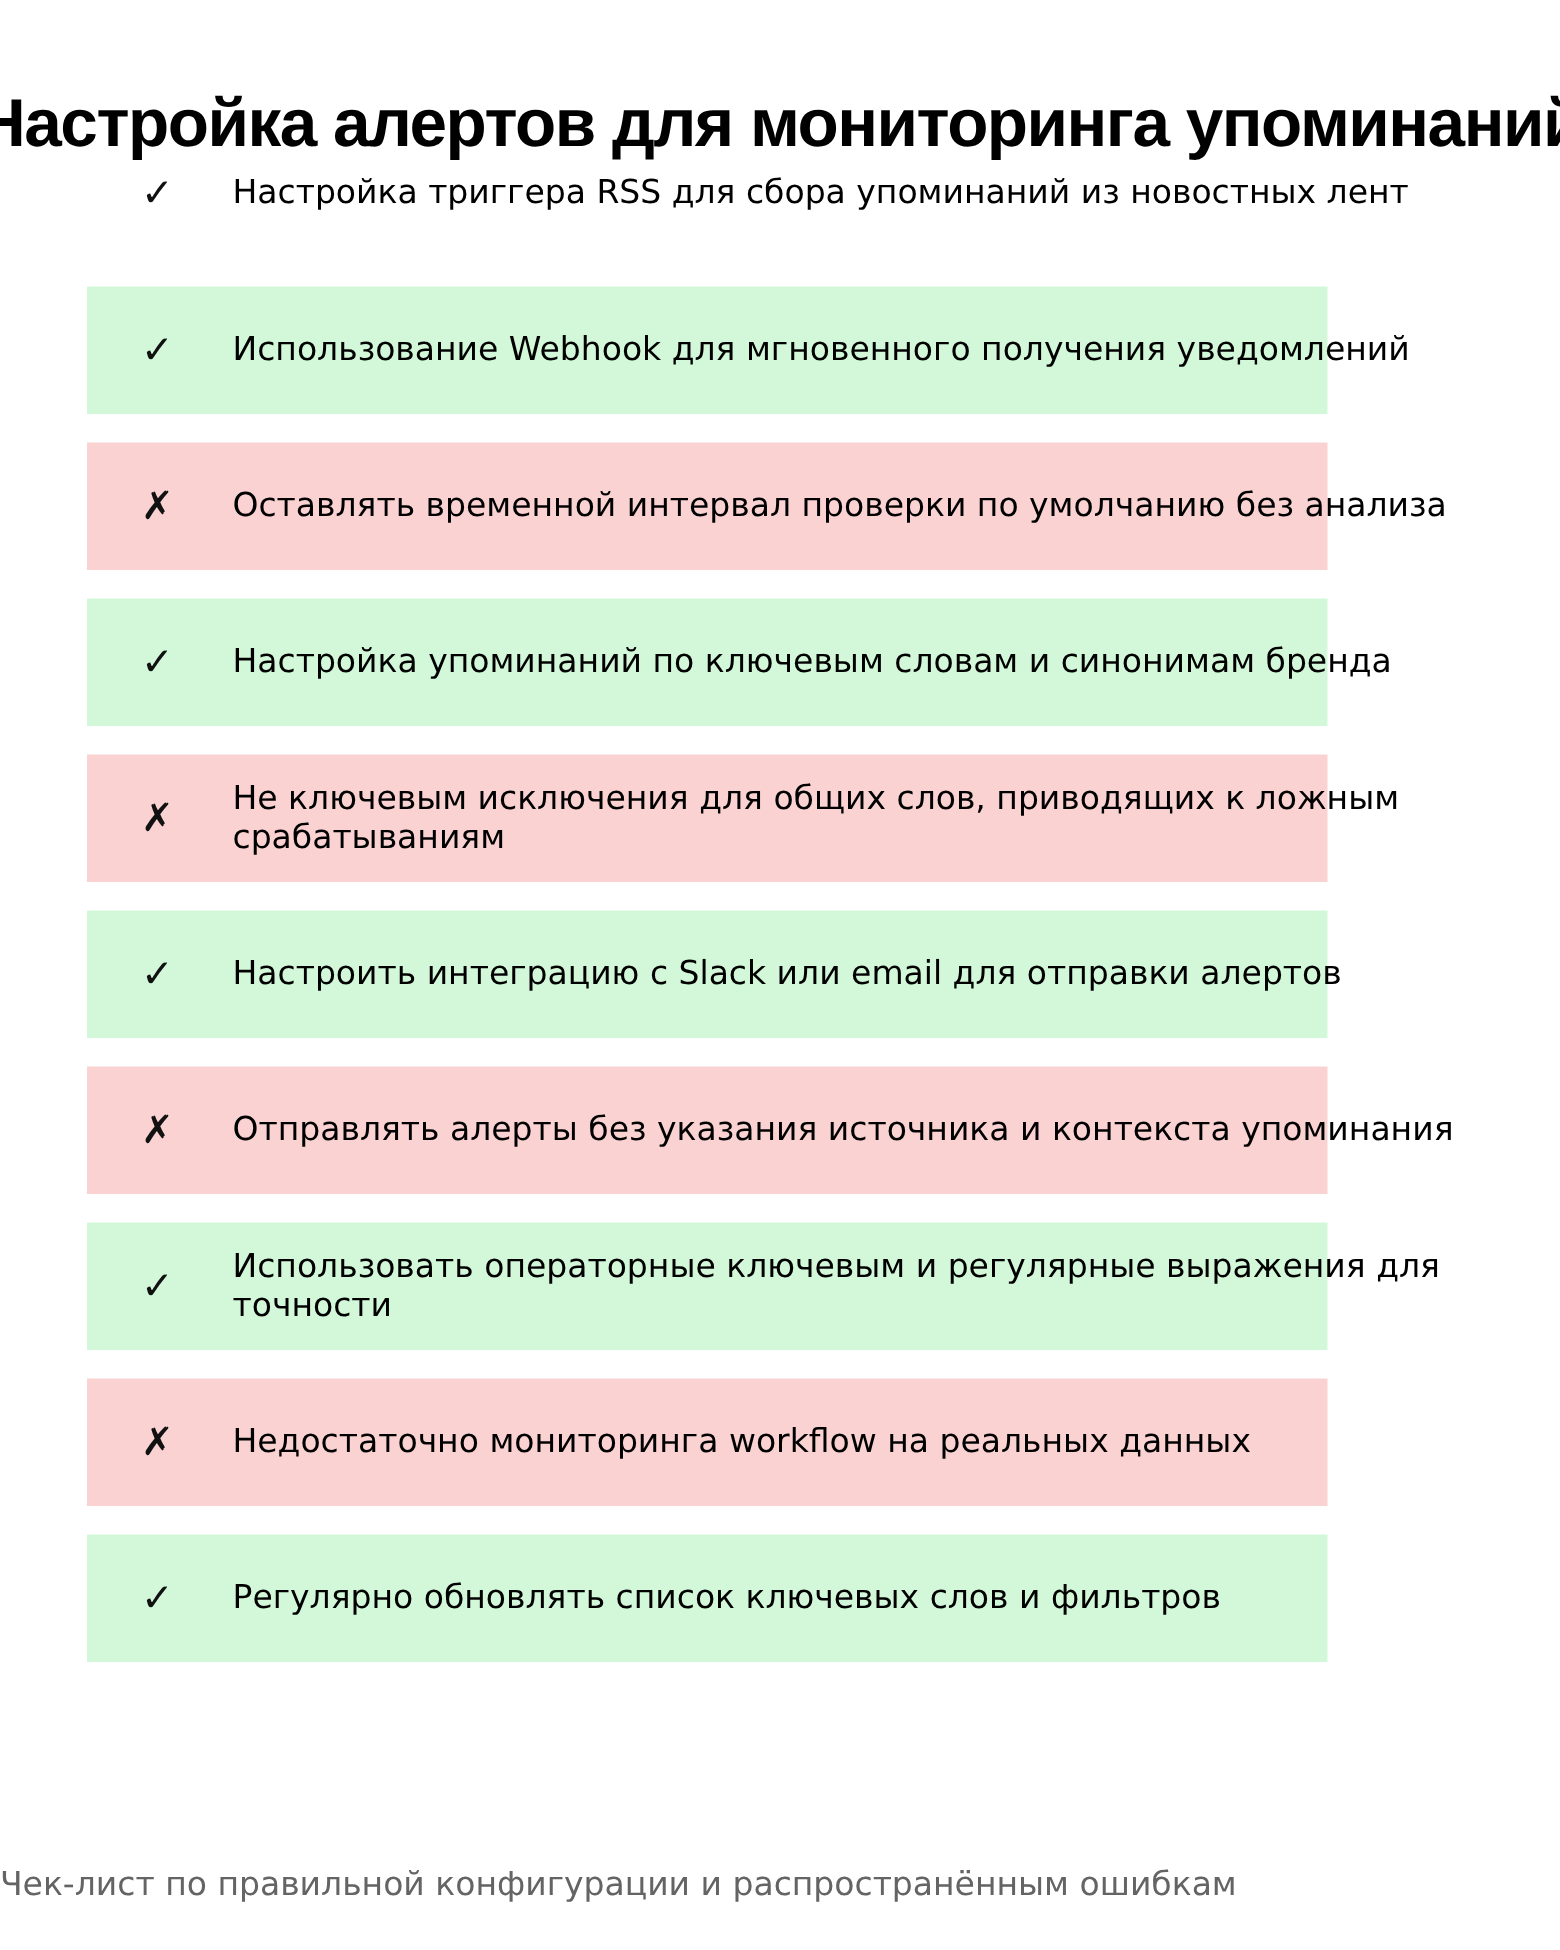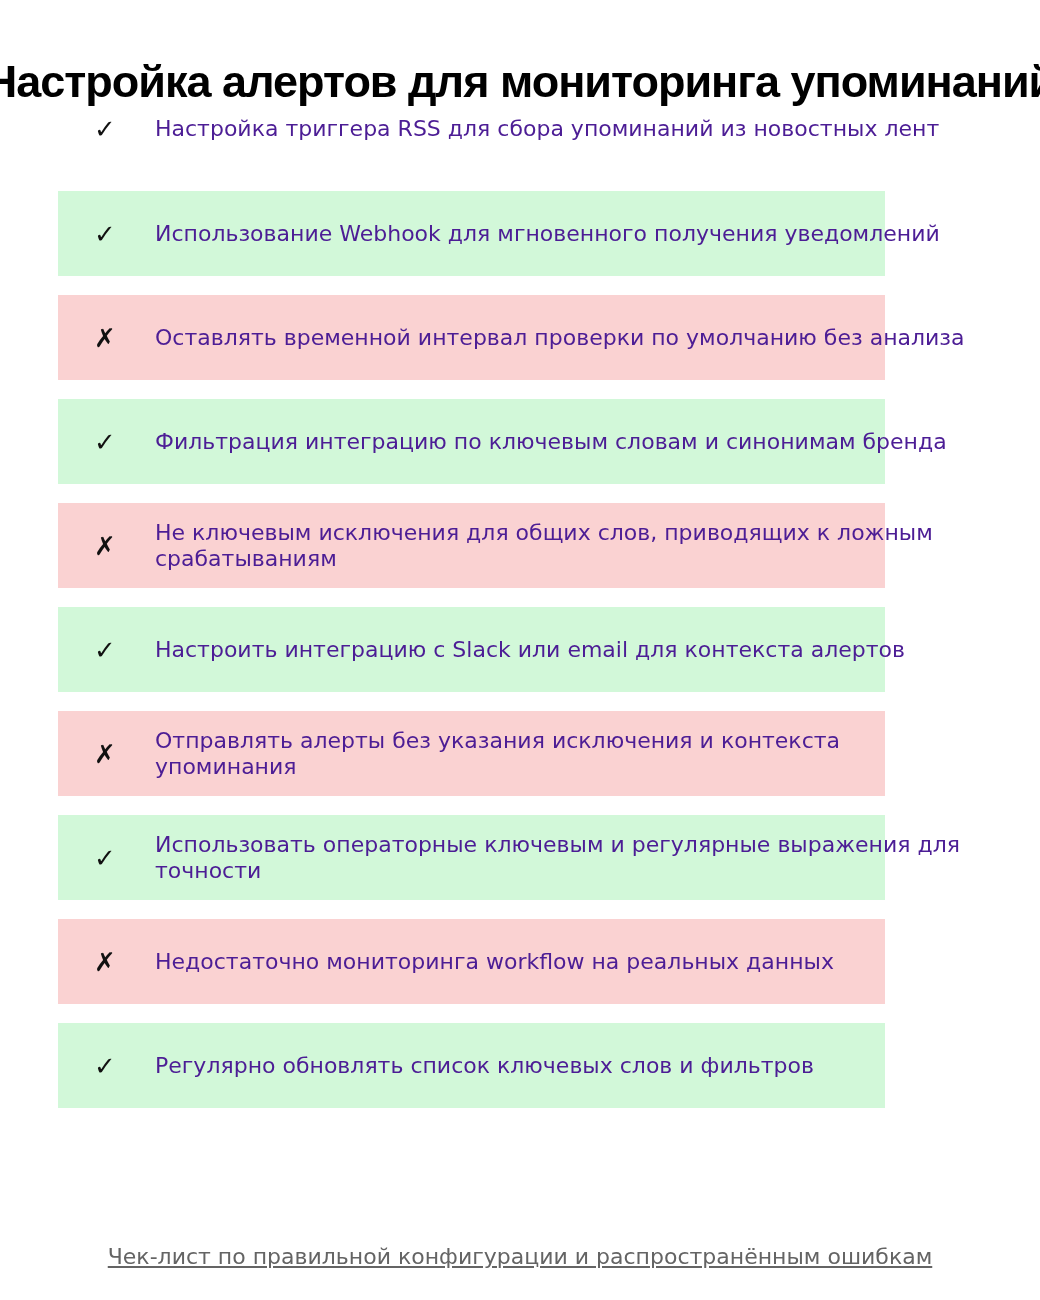--- a/index.html
+++ b/index.html
@@ -50,31 +50,30 @@
   .item-text {
     position: absolute;
     left: 97px;
     top: 0;
     height: 100%;
     width: 830px;
     display: flex;
     align-items: center;
     font-size: 22px;
     line-height: 26px;
-    color: #4c1d95;
+    color: #000000;
   }
   .footer {
     position: absolute;
     top: 1244px;
     left: 0;
     width: 1040px;
-    text-align: center;
+    text-align: left;
     font-size: 22px;
     color: #646464;
-    text-decoration: underline;
   }
 </style>
 </head>
 <body>
 
 <div class="page">
 
   <div class="title-wrap">
     <span class="title-text">Настройка алертов для мониторинга упоминаний</span>
   </div>
@@ -94,39 +93,39 @@
   </div>
       <div class="row" style="top: 295px; background: rgb(250, 210, 210);">
     <span class="check">✗</span>
     <div class="item-text">
       <span>Оставлять временной интервал проверки по умолчанию без анализа</span>
     </div>
   </div>
       <div class="row" style="top: 399px; background: rgb(210, 248, 217);">
     <span class="check">✓</span>
     <div class="item-text">
-      <span>Фильтрация интеграцию по ключевым словам и синонимам бренда</span>
+      <span>Настройка упоминаний по ключевым словам и синонимам бренда</span>
     </div>
   </div>
       <div class="row" style="top: 503px; background: rgb(250, 210, 210);">
     <span class="check">✗</span>
     <div class="item-text">
       <span>Не ключевым исключения для общих слов, приводящих к ложным срабатываниям</span>
     </div>
   </div>
       <div class="row" style="top: 607px; background: rgb(210, 248, 217);">
     <span class="check">✓</span>
     <div class="item-text">
-      <span>Настроить интеграцию с Slack или email для контекста алертов</span>
+      <span>Настроить интеграцию с Slack или email для отправки алертов</span>
     </div>
   </div>
       <div class="row" style="top: 711px; background: rgb(250, 210, 210);">
     <span class="check">✗</span>
     <div class="item-text">
-      <span>Отправлять алерты без указания исключения и контекста упоминания</span>
+      <span>Отправлять алерты без указания источника и контекста упоминания</span>
     </div>
   </div>
       <div class="row" style="top: 815px; background: rgb(210, 248, 217);">
     <span class="check">✓</span>
     <div class="item-text">
       <span>Использовать операторные ключевым и регулярные выражения для точности</span>
     </div>
   </div>
       <div class="row" style="top: 919px; background: rgb(250, 210, 210);">
     <span class="check">✗</span>

